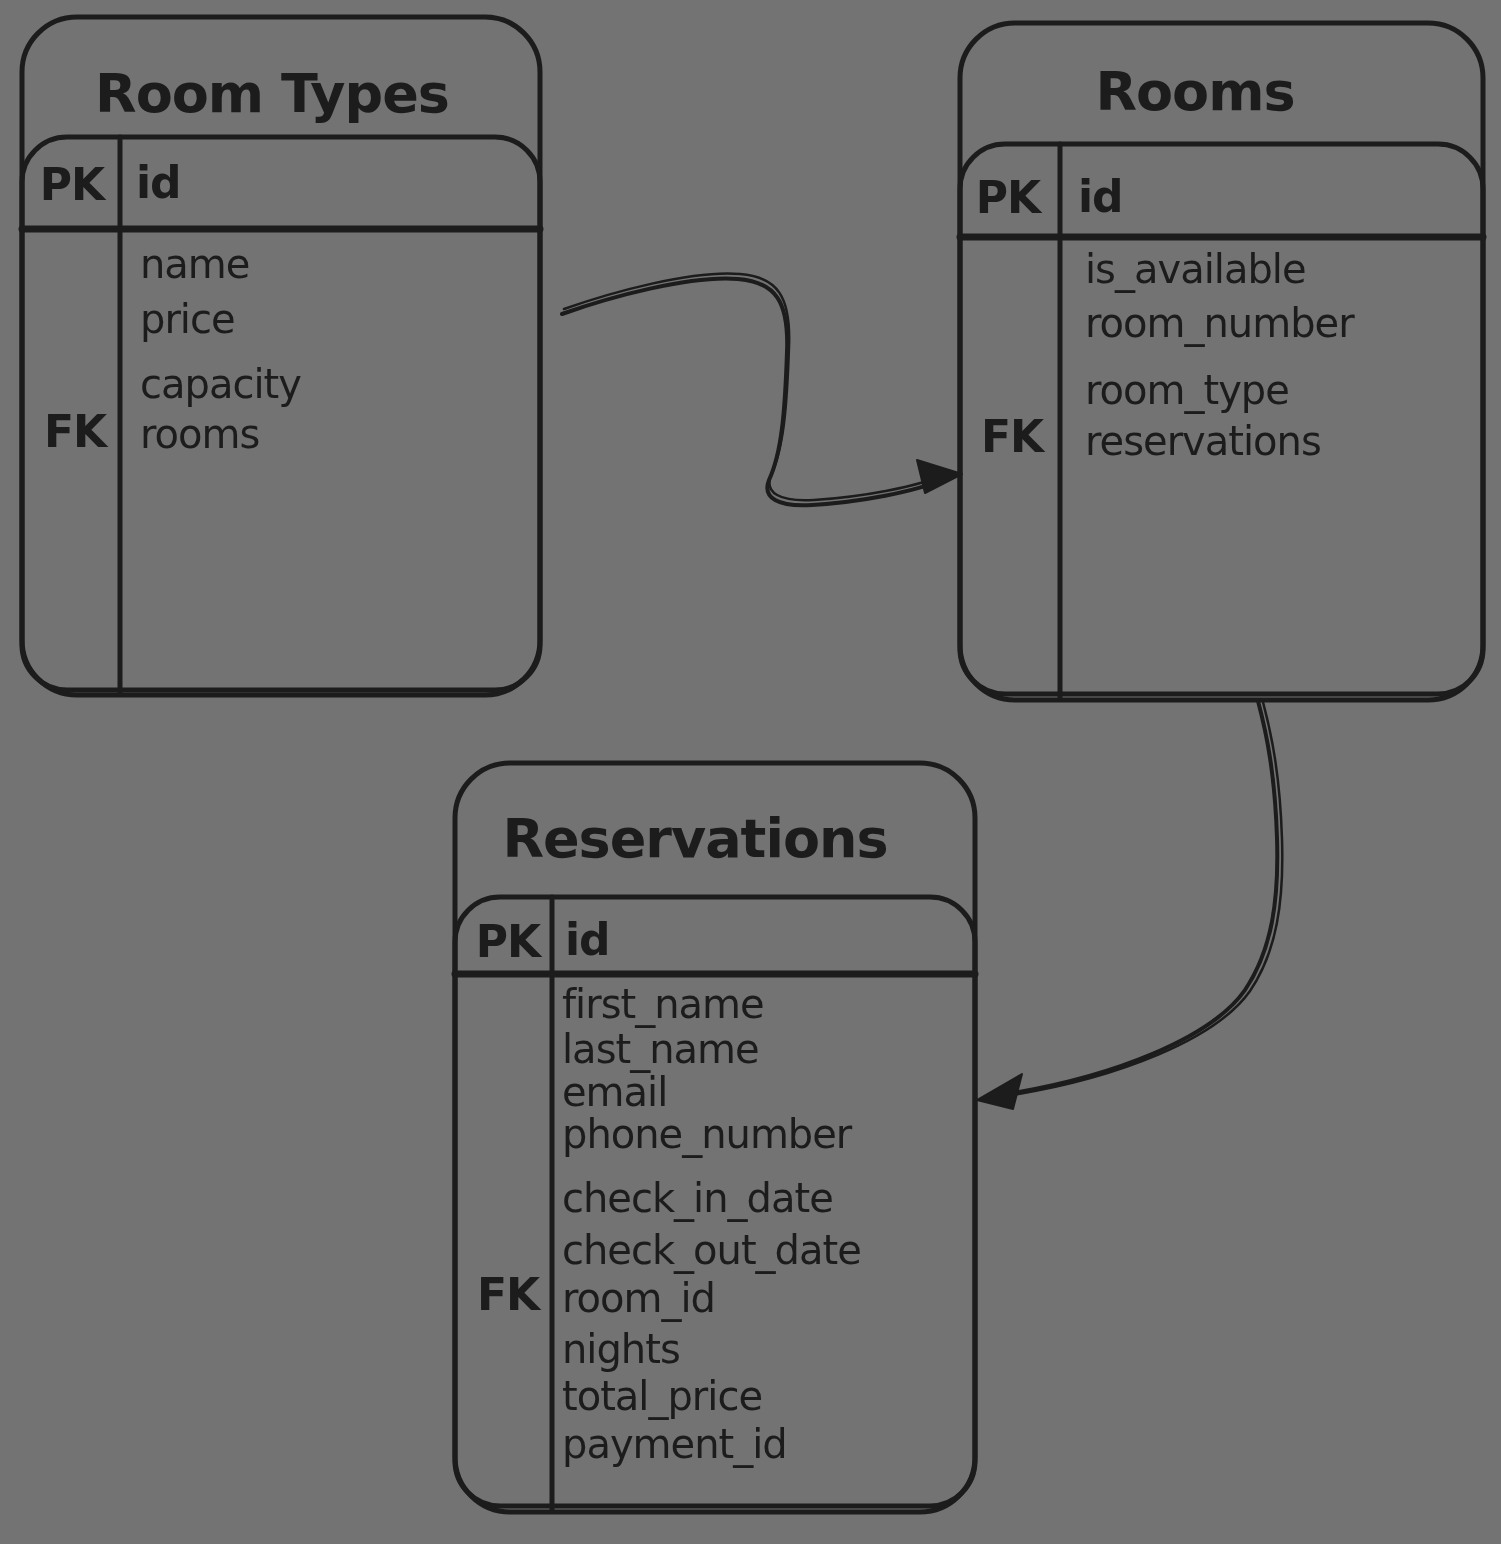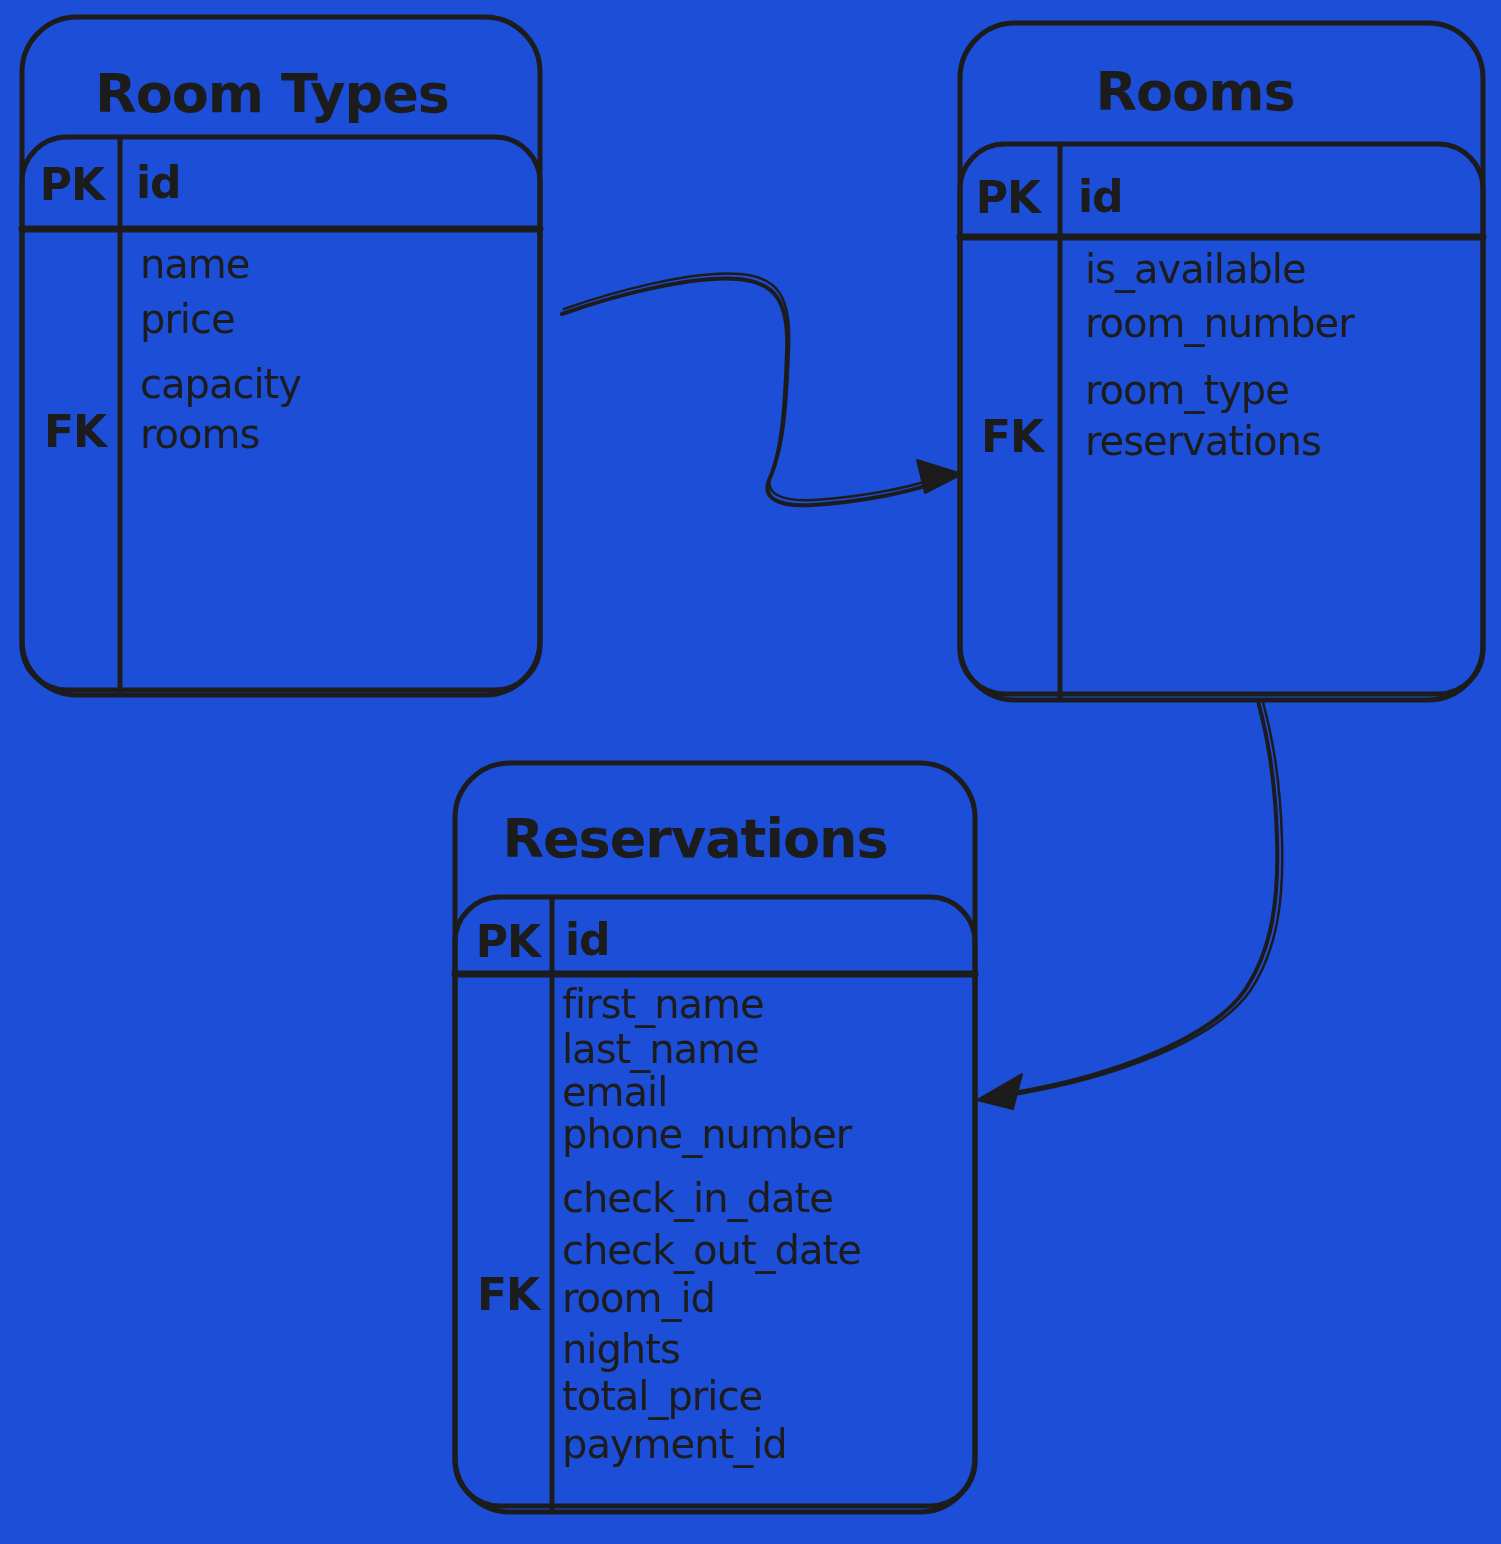--- a/index.html
+++ b/index.html
@@ -1,20 +1,20 @@
 <!DOCTYPE html>
 <html><head>
 <meta charset="utf-8">
 <style>
   html, body { margin: 0; padding: 0; background: #ffffff; }
   .stage {
     position: relative;
     width: 1501px;
     height: 1544px;
-    background: #1d4ed8;
+    background: #737373;
     overflow: hidden;
   }
   svg { display: block; }
   text {
     font-family: "DejaVu Sans", sans-serif;
     fill: #1c1c1c;
     font-weight: 500;
     letter-spacing: -1px;
   }
   .title  { font-size: 54px; font-weight: 600; }

